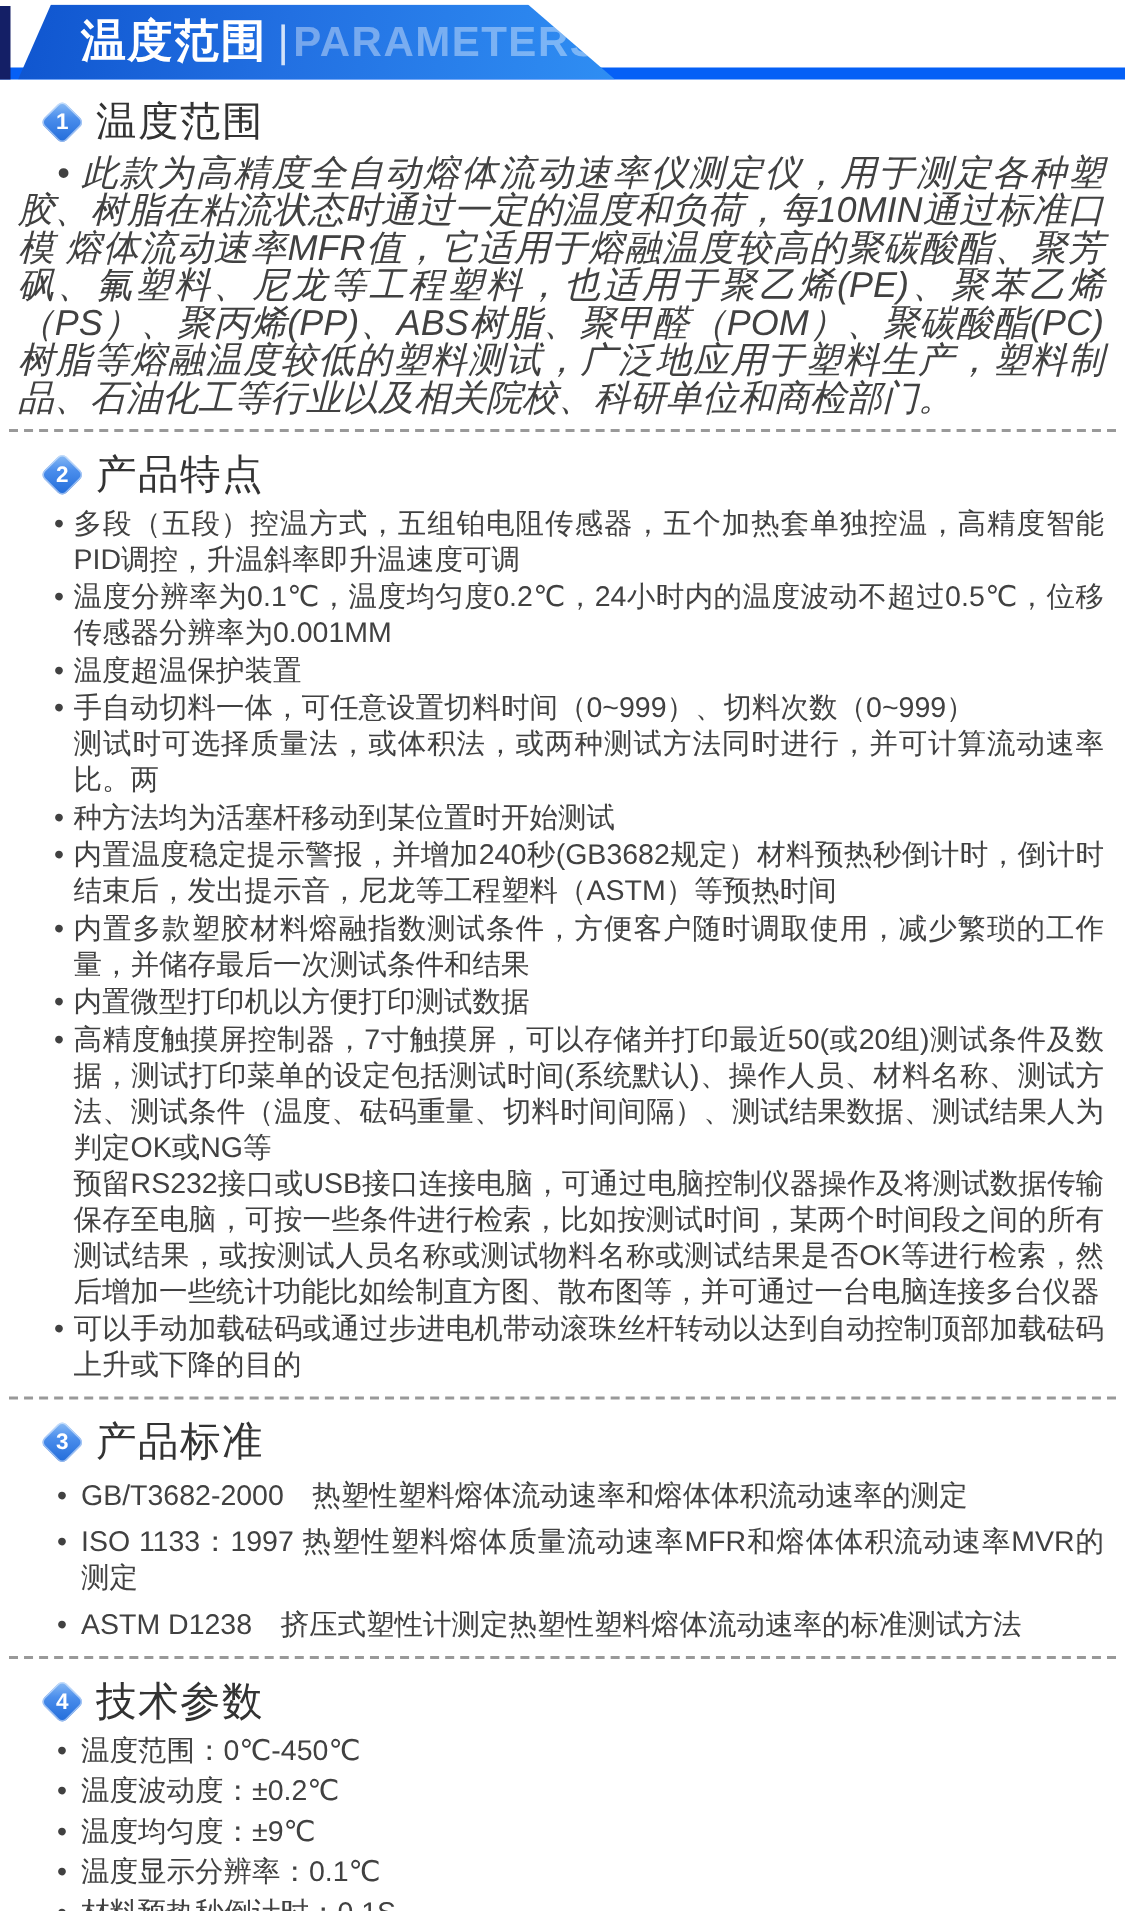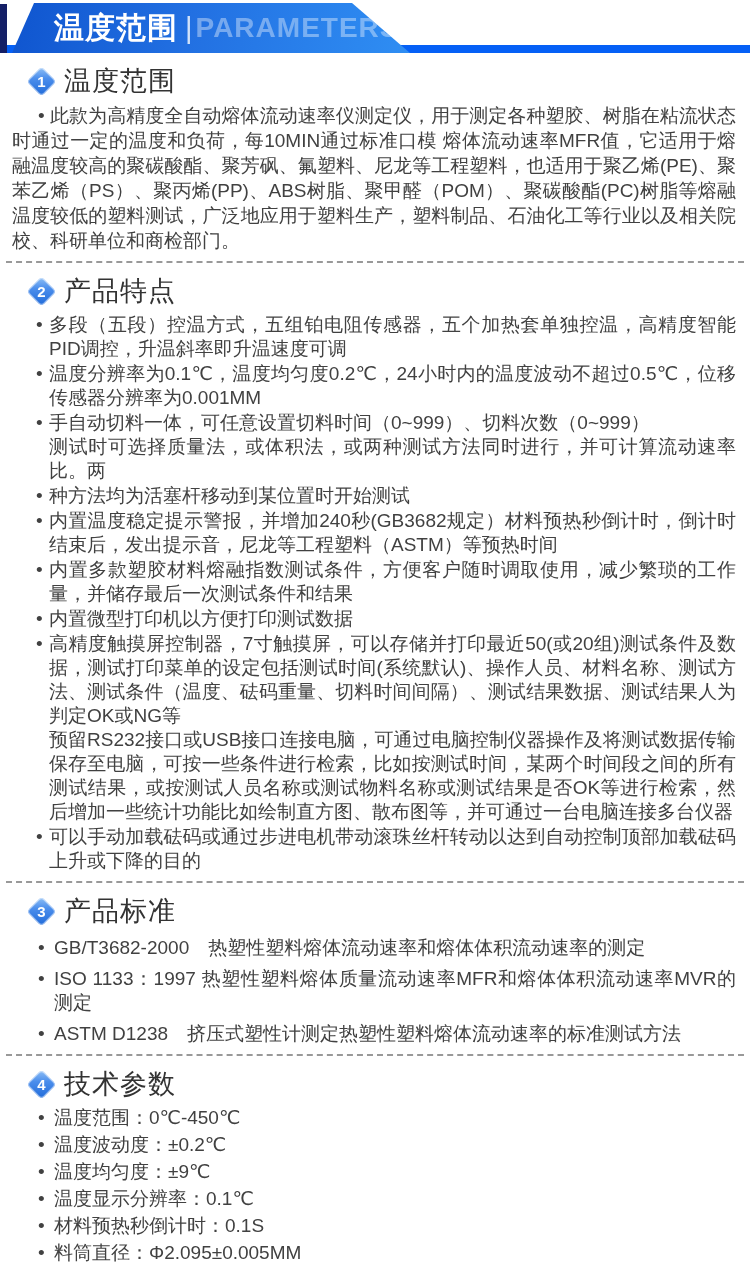--- a/index.html
+++ b/index.html
@@ -37,22 +37,22 @@
   }
   .diamond-num{position:absolute;left:0;top:0;width:100%;height:100%;
     display:flex;align-items:center;justify-content:center;
     color:#fff;font-size:15px;font-weight:700;}
   .sec-title{font-size:27px;color:#333333;letter-spacing:1px;}
 
   .divider{border-top:2px dashed #999999;height:0;margin:8px 6px;}
 
   
   .intro-body{
-    font-size:19px;line-height:25px;color:#414141;
-    margin:2px 4px 6px 2px;text-indent:26px;text-align:justify;
+    font-size:24px;line-height:25px;color:#414141;
+    margin:2px 4px 6px 2px;text-indent:26px;text-align:justify;font-style:italic;
   }
   .intro-body::before{content:"• ";}
 
   ul.blist{list-style:none;margin:0;padding:0;}
   ul.blist li{
     position:relative;padding-left:13px;
     font-size:19px;line-height:24px;color:#414141;
     white-space:pre-line;text-align:justify;
   }
   ul.blist li::before{content:"•";position:absolute;left:0;top:0;}
@@ -98,20 +98,21 @@
     <div class="sec-head">
       <span class="diamond">
         <span class="diamond-shape"></span>
         <span class="diamond-num">2</span>
       </span>
       <span class="sec-title">产品特点</span>
     </div>
     <ul class="blist feature-list">
       <li>多段（五段）控温方式，五组铂电阻传感器，五个加热套单独控温，高精度智能PID调控，升温斜率即升温速度可调</li>
       <li>温度分辨率为0.1℃，温度均匀度0.2℃，24小时内的温度波动不超过0.5℃，位移传感器分辨率为0.001MM</li>
+      <li>温度超温保护装置</li>
       <li>手自动切料一体，可任意设置切料时间（0~999）、切料次数（0~999）
 测试时可选择质量法，或体积法，或两种测试方法同时进行，并可计算流动速率比。两</li>
       <li>种方法均为活塞杆移动到某位置时开始测试</li>
       <li>内置温度稳定提示警报，并增加240秒(GB3682规定）材料预热秒倒计时，倒计时结束后，发出提示音，尼龙等工程塑料（ASTM）等预热时间</li>
       <li>内置多款塑胶材料熔融指数测试条件，方便客户随时调取使用，减少繁琐的工作量，并储存最后一次测试条件和结果</li>
       <li>内置微型打印机以方便打印测试数据</li>
       <li>高精度触摸屏控制器，7寸触摸屏，可以存储并打印最近50(或20组)测试条件及数据，测试打印菜单的设定包括测试时间(系统默认)、操作人员、材料名称、测试方法、测试条件（温度、砝码重量、切料时间间隔）、测试结果数据、测试结果人为判定OK或NG等
 预留RS232接口或USB接口连接电脑，可通过电脑控制仪器操作及将测试数据传输保存至电脑，可按一些条件进行检索，比如按测试时间，某两个时间段之间的所有测试结果，或按测试人员名称或测试物料名称或测试结果是否OK等进行检索，然后增加一些统计功能比如绘制直方图、散布图等，并可通过一台电脑连接多台仪器</li>
       <li>可以手动加载砝码或通过步进电机带动滚珠丝杆转动以达到自动控制顶部加载砝码上升或下降的目的</li>
     </ul>

